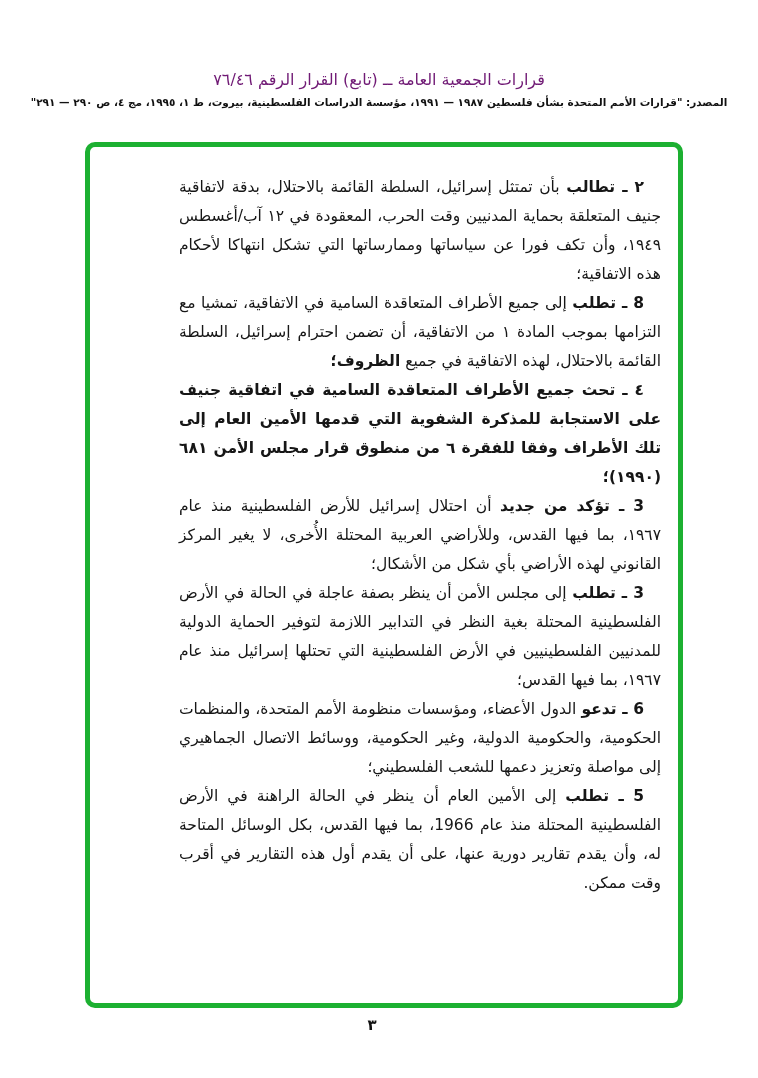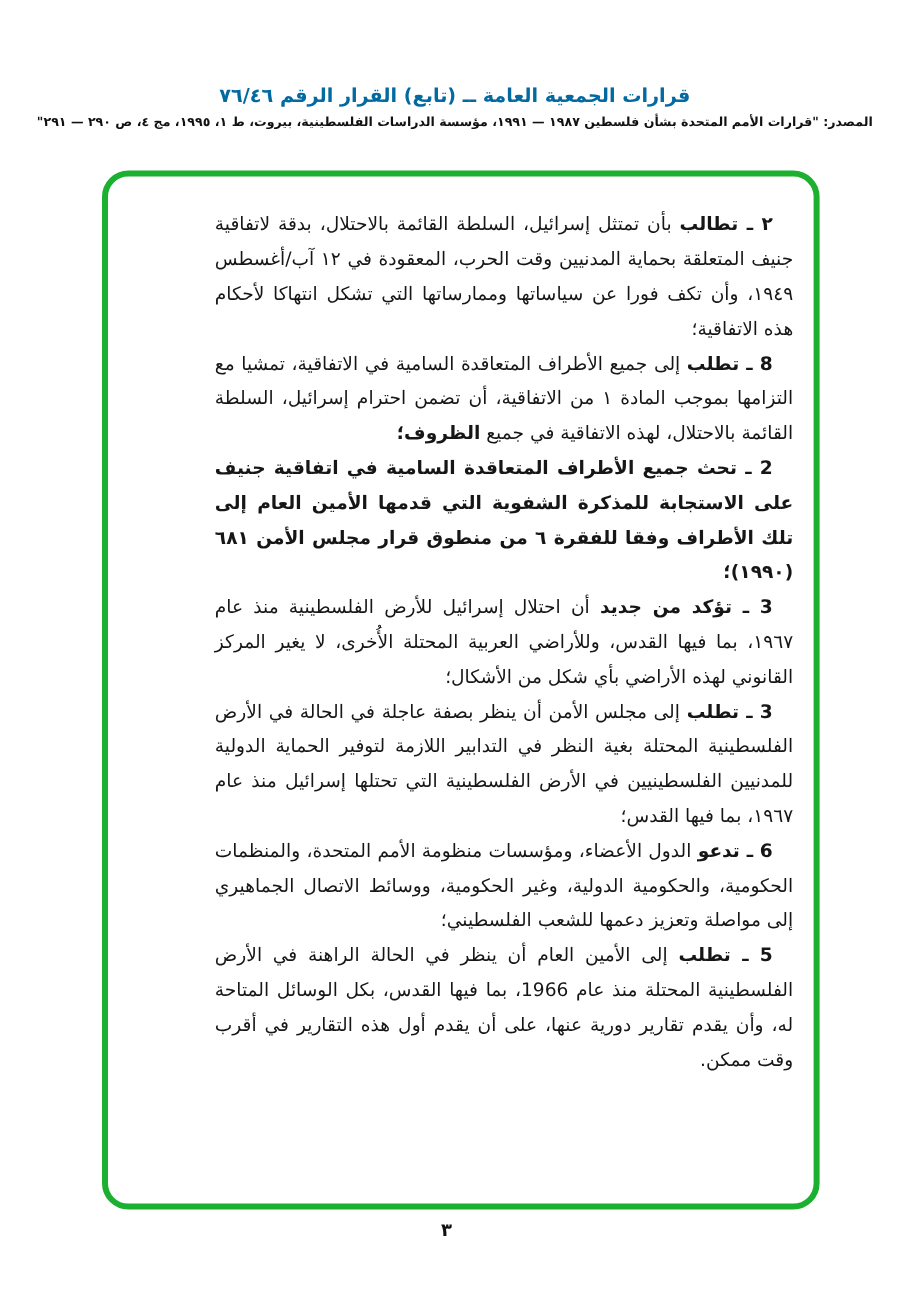--- a/index.html
+++ b/index.html
@@ -1,26 +1,26 @@
 <!DOCTYPE html>
 <html lang="ar"><head>
 <meta charset="utf-8">
 <style>
   html,body { margin:0; padding:0; background:#ffffff; }
   .page {
     position:relative; width:758px; height:1078px; background:#ffffff;
     font-family:"DejaVu Sans", sans-serif; color:#141414; overflow:hidden;
   }
   .header { position:absolute; top:70px; left:0; right:0; text-align:center; direction:rtl; }
-  .doc-title { font-size:16px; font-weight:bold; letter-spacing:0.2px; color:#0369a1; }
+  .doc-title { font-size:16px; font-weight:normal; letter-spacing:0.2px; color:#701a75; }
   .doc-source { font-size:10.5px; font-weight:bold; margin-top:7px; color:#111; }
   .green-box {
     position:absolute; left:85px; top:142px;
     width:588px; height:856px;
-    border:5px solid #1cb031; border-radius:22px;
+    border:5px solid #1cb031; border-radius:10px;
     background:#ffffff;
   }
   .text-col {
     position:absolute; top:26px; right:17px; width:482px;
     direction:rtl; text-align:justify;
     font-size:15.5px; line-height:29px; color:#161616;
   }
   .para { margin:0; text-indent:17px; }
   .lead { font-weight:bold; }
   .tail { font-weight:bold;margin-top:12px; }
@@ -48,21 +48,21 @@
         <span class="tail"></span>
       </p>
 
       <p class="para">
         <span class="lead">8 ـ تطلب</span>
         <span class="rest">إلى جميع الأطراف المتعاقدة السامية في الاتفاقية، تمشيا مع التزامها بموجب المادة ١ من الاتفاقية، أن تضمن احترام إسرائيل، السلطة القائمة بالاحتلال، لهذه الاتفاقية في جميع</span>
         <span class="tail">الظروف؛</span>
       </p>
 
       <p class="para">
-        <span class="lead">2 ـ تحث جميع الأطراف المتعاقدة السامية في اتفاقية جنيف على الاستجابة للمذكرة الشفوية التي قدمها الأمين العام إلى تلك الأطراف وفقا للفقرة ٦ من منطوق قرار مجلس الأمن ٦٨١ (١٩٩٠)؛</span>
+        <span class="lead">٤ ـ تحث جميع الأطراف المتعاقدة السامية في اتفاقية جنيف على الاستجابة للمذكرة الشفوية التي قدمها الأمين العام إلى تلك الأطراف وفقا للفقرة ٦ من منطوق قرار مجلس الأمن ٦٨١ (١٩٩٠)؛</span>
         <span class="rest"></span>
         <span class="tail"></span>
       </p>
 
 
       <p class="para">
         <span class="lead">3 ـ تؤكد من جديد</span>
         <span class="rest">أن احتلال إسرائيل للأرض الفلسطينية منذ عام ١٩٦٧، بما فيها القدس، وللأراضي العربية المحتلة الأُخرى، لا يغير المركز القانوني لهذه الأراضي بأي شكل من الأشكال؛</span>
         <span class="tail"></span>
       </p>

